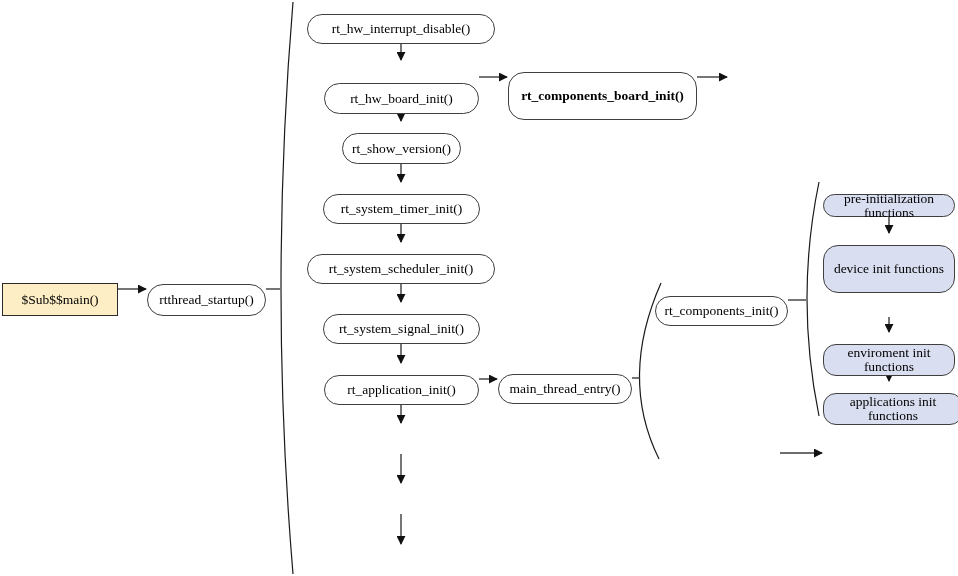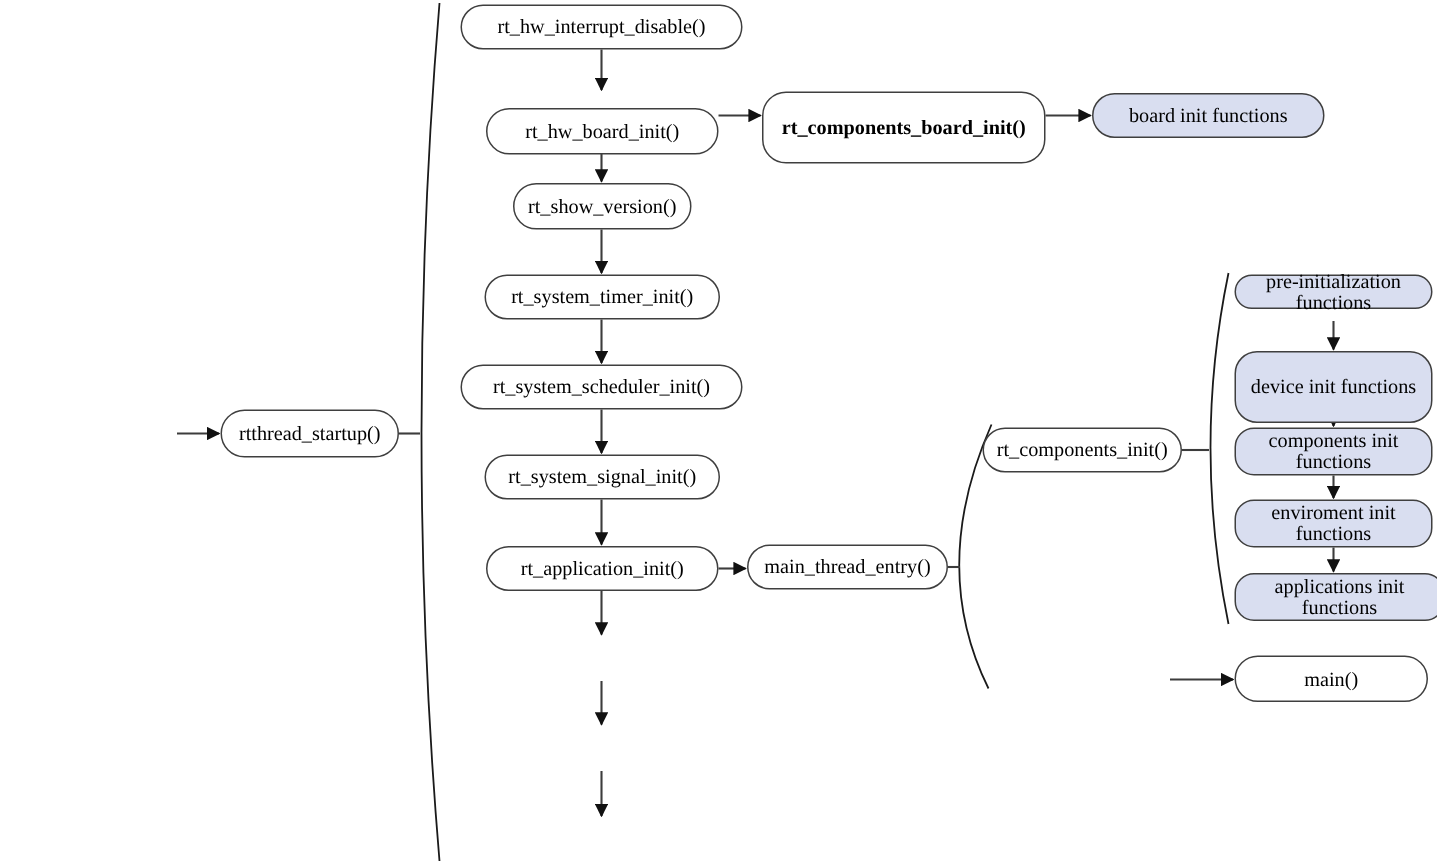--- a/index.html
+++ b/index.html
@@ -17,20 +17,21 @@
     position:absolute;
     box-sizing:border-box;
     display:flex;align-items:center;justify-content:center;
     text-align:center;
     background:#ffffff;
     border:1.4px solid #3f3f3f;
     border-radius:16px;
     line-height:14px;
     padding:0 4px;
     white-space:nowrap;
+    margin-top:11px;
   }
   .node.wrap{white-space:normal;}
   .node.group{background:#d9def0;border-radius:13px;}
   .node.entry{background:#fdeec6;border-radius:0;border:1.3px solid #2b2b2b;}
 
   
   #n-sub-main              {left:2px;   top:272px; width:116px; height:33px;}
   #n-rtthread-startup      {left:147px; top:273px; width:119px; height:32px;}
   #n-hw-interrupt-disable  {left:307px; top:3px;   width:188px; height:30px;}
   #n-hw-board-init         {left:324px; top:72px;  width:155px; height:31px;}
@@ -95,37 +96,35 @@
       <path d="M 401 454 L 401 483"></path>
       <path d="M 401 514 L 401 544"></path>
 
       <path d="M 889 214 L 889 233"></path>
       <path d="M 889 264 L 889 284"></path>
       <path d="M 889 317 L 889 332"></path>
       <path d="M 889 365 L 889 381"></path>
     </g>
   </svg>
 
+  <div class="node entry" id="n-sub-main">$Sub$$main()</div>
   <div class="node" id="n-rtthread-startup">rtthread_startup()</div>
 
   <div class="node" id="n-hw-interrupt-disable">rt_hw_interrupt_disable()</div>
   <div class="node" id="n-hw-board-init">rt_hw_board_init()</div>
   <div class="node" id="n-show-version">rt_show_version()</div>
   <div class="node" id="n-system-scheduler-init">rt_system_scheduler_init()</div>
   <div class="node" id="n-system-timer-init">rt_system_timer_init()</div>
   <div class="node" id="n-system-signal-init">rt_system_signal_init()</div>
   <div class="node" id="n-application-init">rt_application_init()</div>
 
   <div class="node" id="n-components-board-init">rt_components_board_init()</div>
-  <div class="node group" id="n-board-init-functions">board init functions</div>
 
   <div class="node" id="n-main-thread-entry">main_thread_entry()</div>
   <div class="node" id="n-components-init">rt_components_init()</div>
 
   <div class="node group wrap" id="n-pre-init-functions">pre-initialization functions</div>
   <div class="node group" id="n-device-init-functions">device init functions</div>
-  <div class="node group wrap" id="n-components-init-functions">components init functions</div>
   <div class="node group wrap" id="n-environment-init-functions">enviroment init functions</div>
   <div class="node group wrap" id="n-applications-init-functions">applications init functions</div>
 
-  <div class="node" id="n-main-fn">main()</div>
 
 </div>
 
 </body></html>

